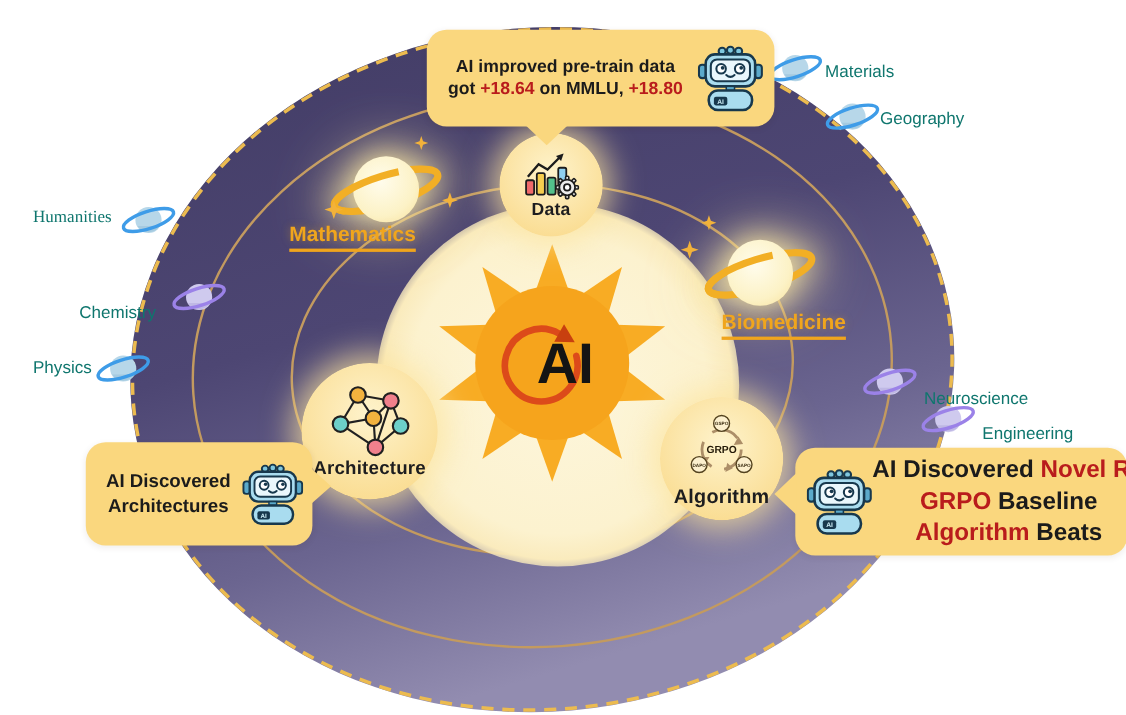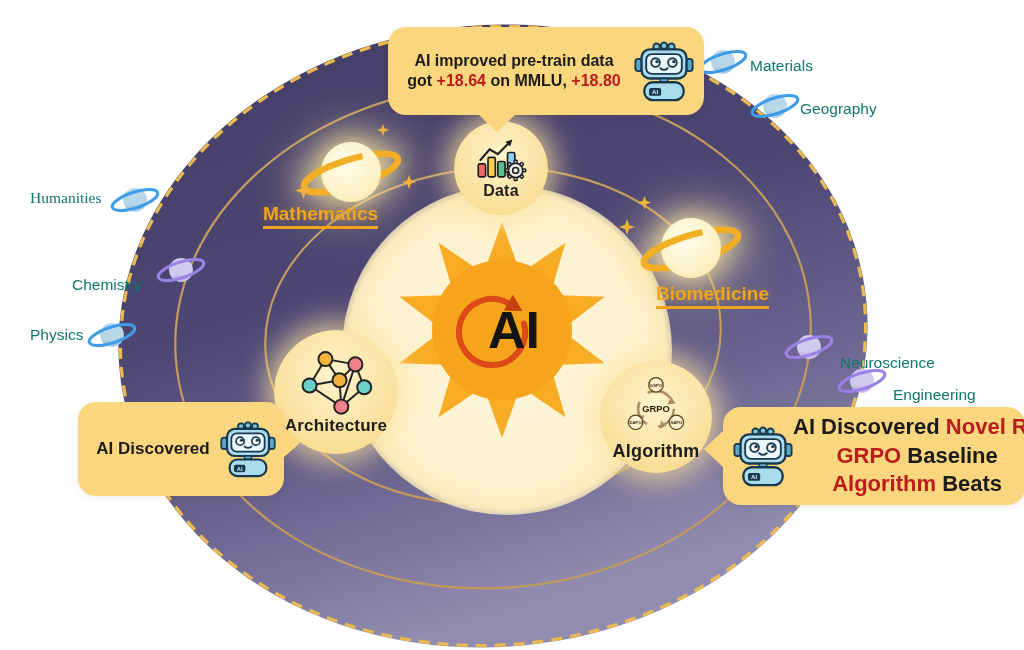--- a/index.html
+++ b/index.html
@@ -272,20 +272,21 @@
   </div>
   <svg class="robot" width="60" height="62" viewBox="0 0 64 66">
       <use href="#robot-sym"></use>
     </svg>
   <div class="tail tail-down"></div>
 </div>
 
 <div class="abs callout" style="left:78px;top:402px;width:190px;height:82px;padding:6px 8px;">
   <div class="txt" style="font-size:17px;line-height:1.3;">
     <div class="line"><span>AI Discovered</span></div>
+    <div class="line"><span>Architectures</span></div>
   </div>
   <svg class="robot" width="56" height="58" viewBox="0 0 64 66">
       <use href="#robot-sym"></use>
     </svg>
   <div class="tail tail-right"></div>
 </div>
 
 <div class="abs callout" style="left:723px;top:407px;width:282px;height:86px;padding:6px 10px;">
   <svg class="robot" width="60" height="62" viewBox="0 0 64 66">
       <use href="#robot-sym"></use>

